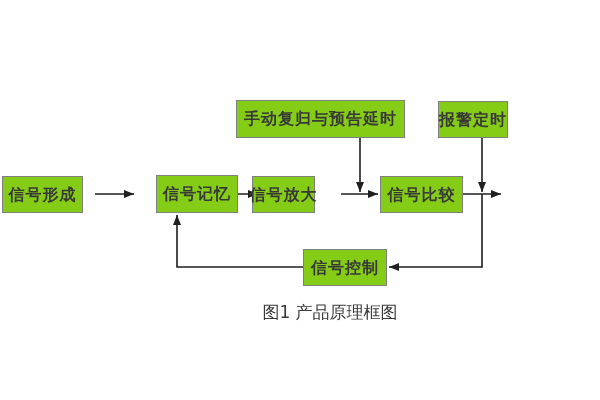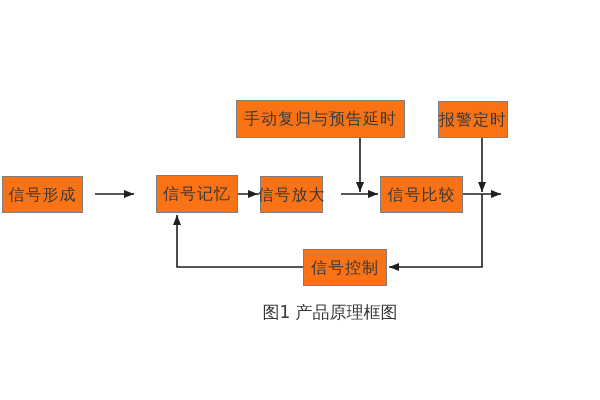--- a/index.html
+++ b/index.html
@@ -19,33 +19,34 @@
     position: absolute;
     left: 0;
     top: 0;
     width: 600px;
     height: 400px;
   }
   .node {
     position: absolute;
     box-sizing: border-box;
     border: 1px solid #7f7f7f;
-    background: #f97316;
+    background: #84cc16;
     color: #383838;
     font-size: 16px;
     line-height: 1;
     display: flex;
     align-items: center;
     justify-content: center;
     white-space: nowrap;
     letter-spacing: 1px;
+    font-weight: bold;
   }
   .node-formation     { left: 2px;  top: 176px; width: 81px;  height: 37px; }
   .node-memory        { left: 136px; top: 175px; width: 82px;  height: 38px; margin-left: 20px; }
-  .node-amplification { left: 260px; top: 176px; width: 63px;  height: 37px; }
+  .node-amplification { left: 252px; top: 176px; width: 63px;  height: 37px; }
   .node-comparison    { left: 380px; top: 176px; width: 83px;  height: 37px; }
   .node-output        { left: 503px; top: 175px; width: 87px;  height: 38px; }
   .node-manual        { left: 236px; top: 100px; width: 169px; height: 38px; }
   .node-alarm         { left: 438px; top: 101px; width: 70px;  height: 37px; }
   .node-control       { left: 303px; top: 249px; width: 84px;  height: 37px; }
   .caption {
     position: absolute;
     left: 230px;
     top: 301px;
     width: 200px;

